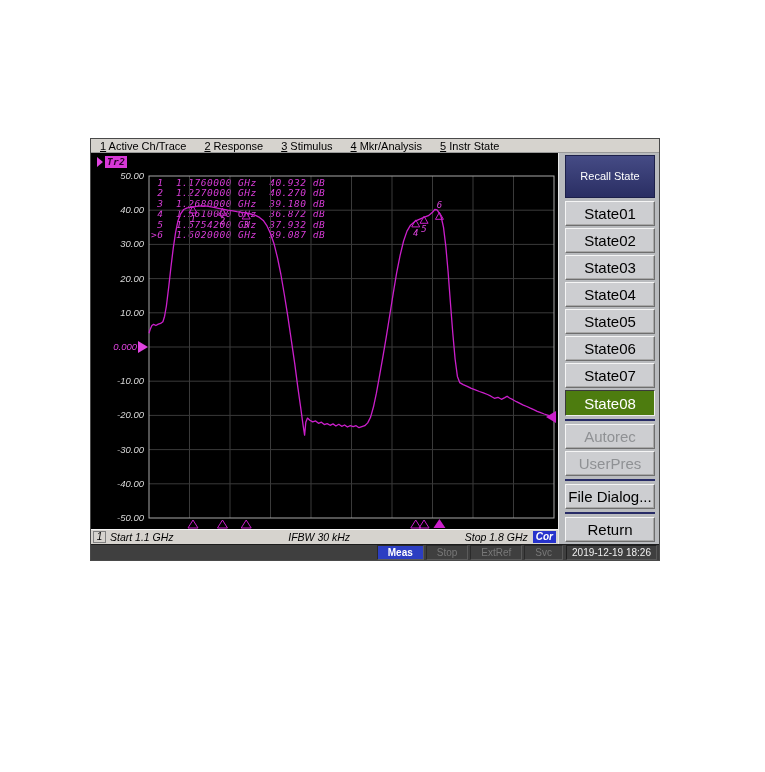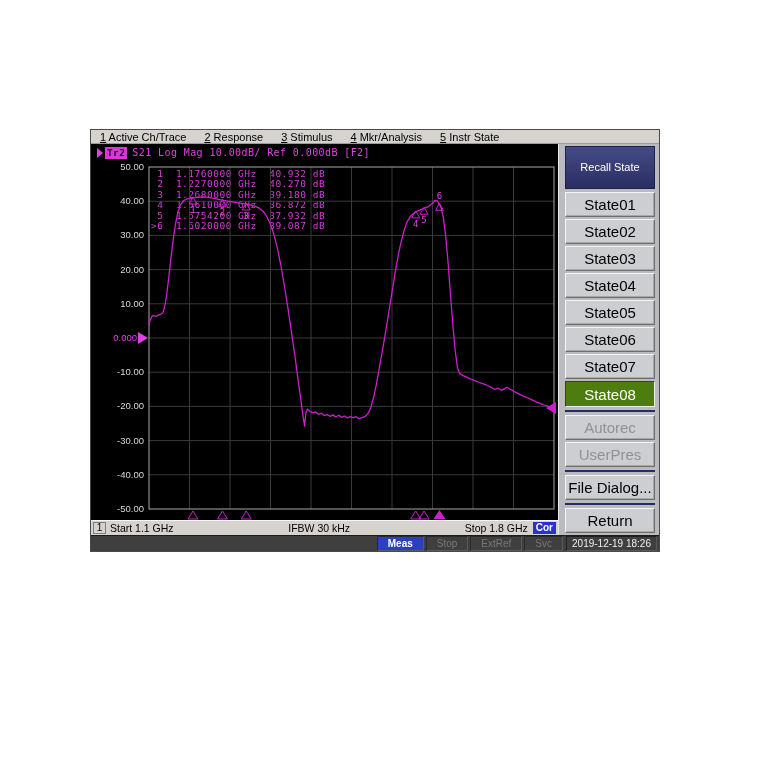--- a/index.html
+++ b/index.html
@@ -1,28 +1,28 @@
 <!DOCTYPE html>
 <html><head>
 <meta charset="utf-8">
 <style>
   html,body{margin:0;padding:0;}
   body{width:765px;height:772px;position:relative;background:#ffffff;overflow:hidden;
        font-family:"Liberation Sans",sans-serif;}
-  .window{position:absolute;left:90px;top:129px;width:570px;height:423px;
+  .window{position:absolute;left:90px;top:138px;width:570px;height:423px;
           box-sizing:border-box;border:1px solid #4a4a4a;background:#000;
           display:flex;flex-direction:column;}
   
   .menubar{height:16px;background:#d6d3ce;display:flex;align-items:center;
            font-size:11px;color:#000;border-bottom:1px solid #9a9a9a;box-sizing:border-box;}
   .menu-item{padding:0 9px;white-space:nowrap;cursor:default;}
   .menu-item u{text-decoration:underline;}
   
   .mainrow{display:flex;height:391px;}
-  .leftcol{width:467px;display:flex;flex-direction:column;}
+  .leftcol{width:467px;display:flex;flex-direction:column;font-style:italic;}
   .screen{position:relative;width:467px;height:376px;background:#000;overflow:hidden;}
   .trace-header{position:absolute;left:6px;top:2px;height:13px;display:flex;align-items:center;
                 font-family:"DejaVu Sans Mono",monospace;font-size:10px;letter-spacing:0.4px;
                 color:#e044e0;white-space:nowrap;}
   .tr-arrow{width:0;height:0;border-left:6px solid #e044e0;border-top:5px solid transparent;
             border-bottom:5px solid transparent;margin-right:2px;}
   .tr-badge{background:#d838d8;color:#2a002a;font-weight:bold;padding:0 2px;margin-right:5px;
             font-size:9.5px;line-height:12px;}
   .yaxis{position:absolute;left:0;top:0;width:53px;height:376px;}
   .ylab{position:absolute;width:53px;text-align:right;font-size:9.5px;color:#d8d8d8;
@@ -76,21 +76,20 @@
       <div class="menu-item"><u>4</u> Mkr/Analysis</div>
       <div class="menu-item"><u>5</u> Instr State</div>
     </div>
 
   <div class="mainrow">
     <div class="leftcol">
       <div class="screen">
         <div class="trace-header">
           <span class="tr-arrow"></span>
           <span class="tr-badge">Tr2</span>
-          <span>S21 Log Mag 10.00dB/ Ref 0.000dB [F2]</span>
         </div>
         <div class="yaxis">
             <div class="ylab" style="top: 17px;">50.00</div>
             <div class="ylab" style="top: 51.2px;">40.00</div>
             <div class="ylab" style="top: 85.4px;">30.00</div>
             <div class="ylab" style="top: 119.6px;">20.00</div>
             <div class="ylab" style="top: 153.8px;">10.00</div>
             <div class="ylab ref" style="top: 188px;">0.000</div>
             <div class="ylab" style="top: 222.2px;">-10.00</div>
             <div class="ylab" style="top: 256.4px;">-20.00</div>

